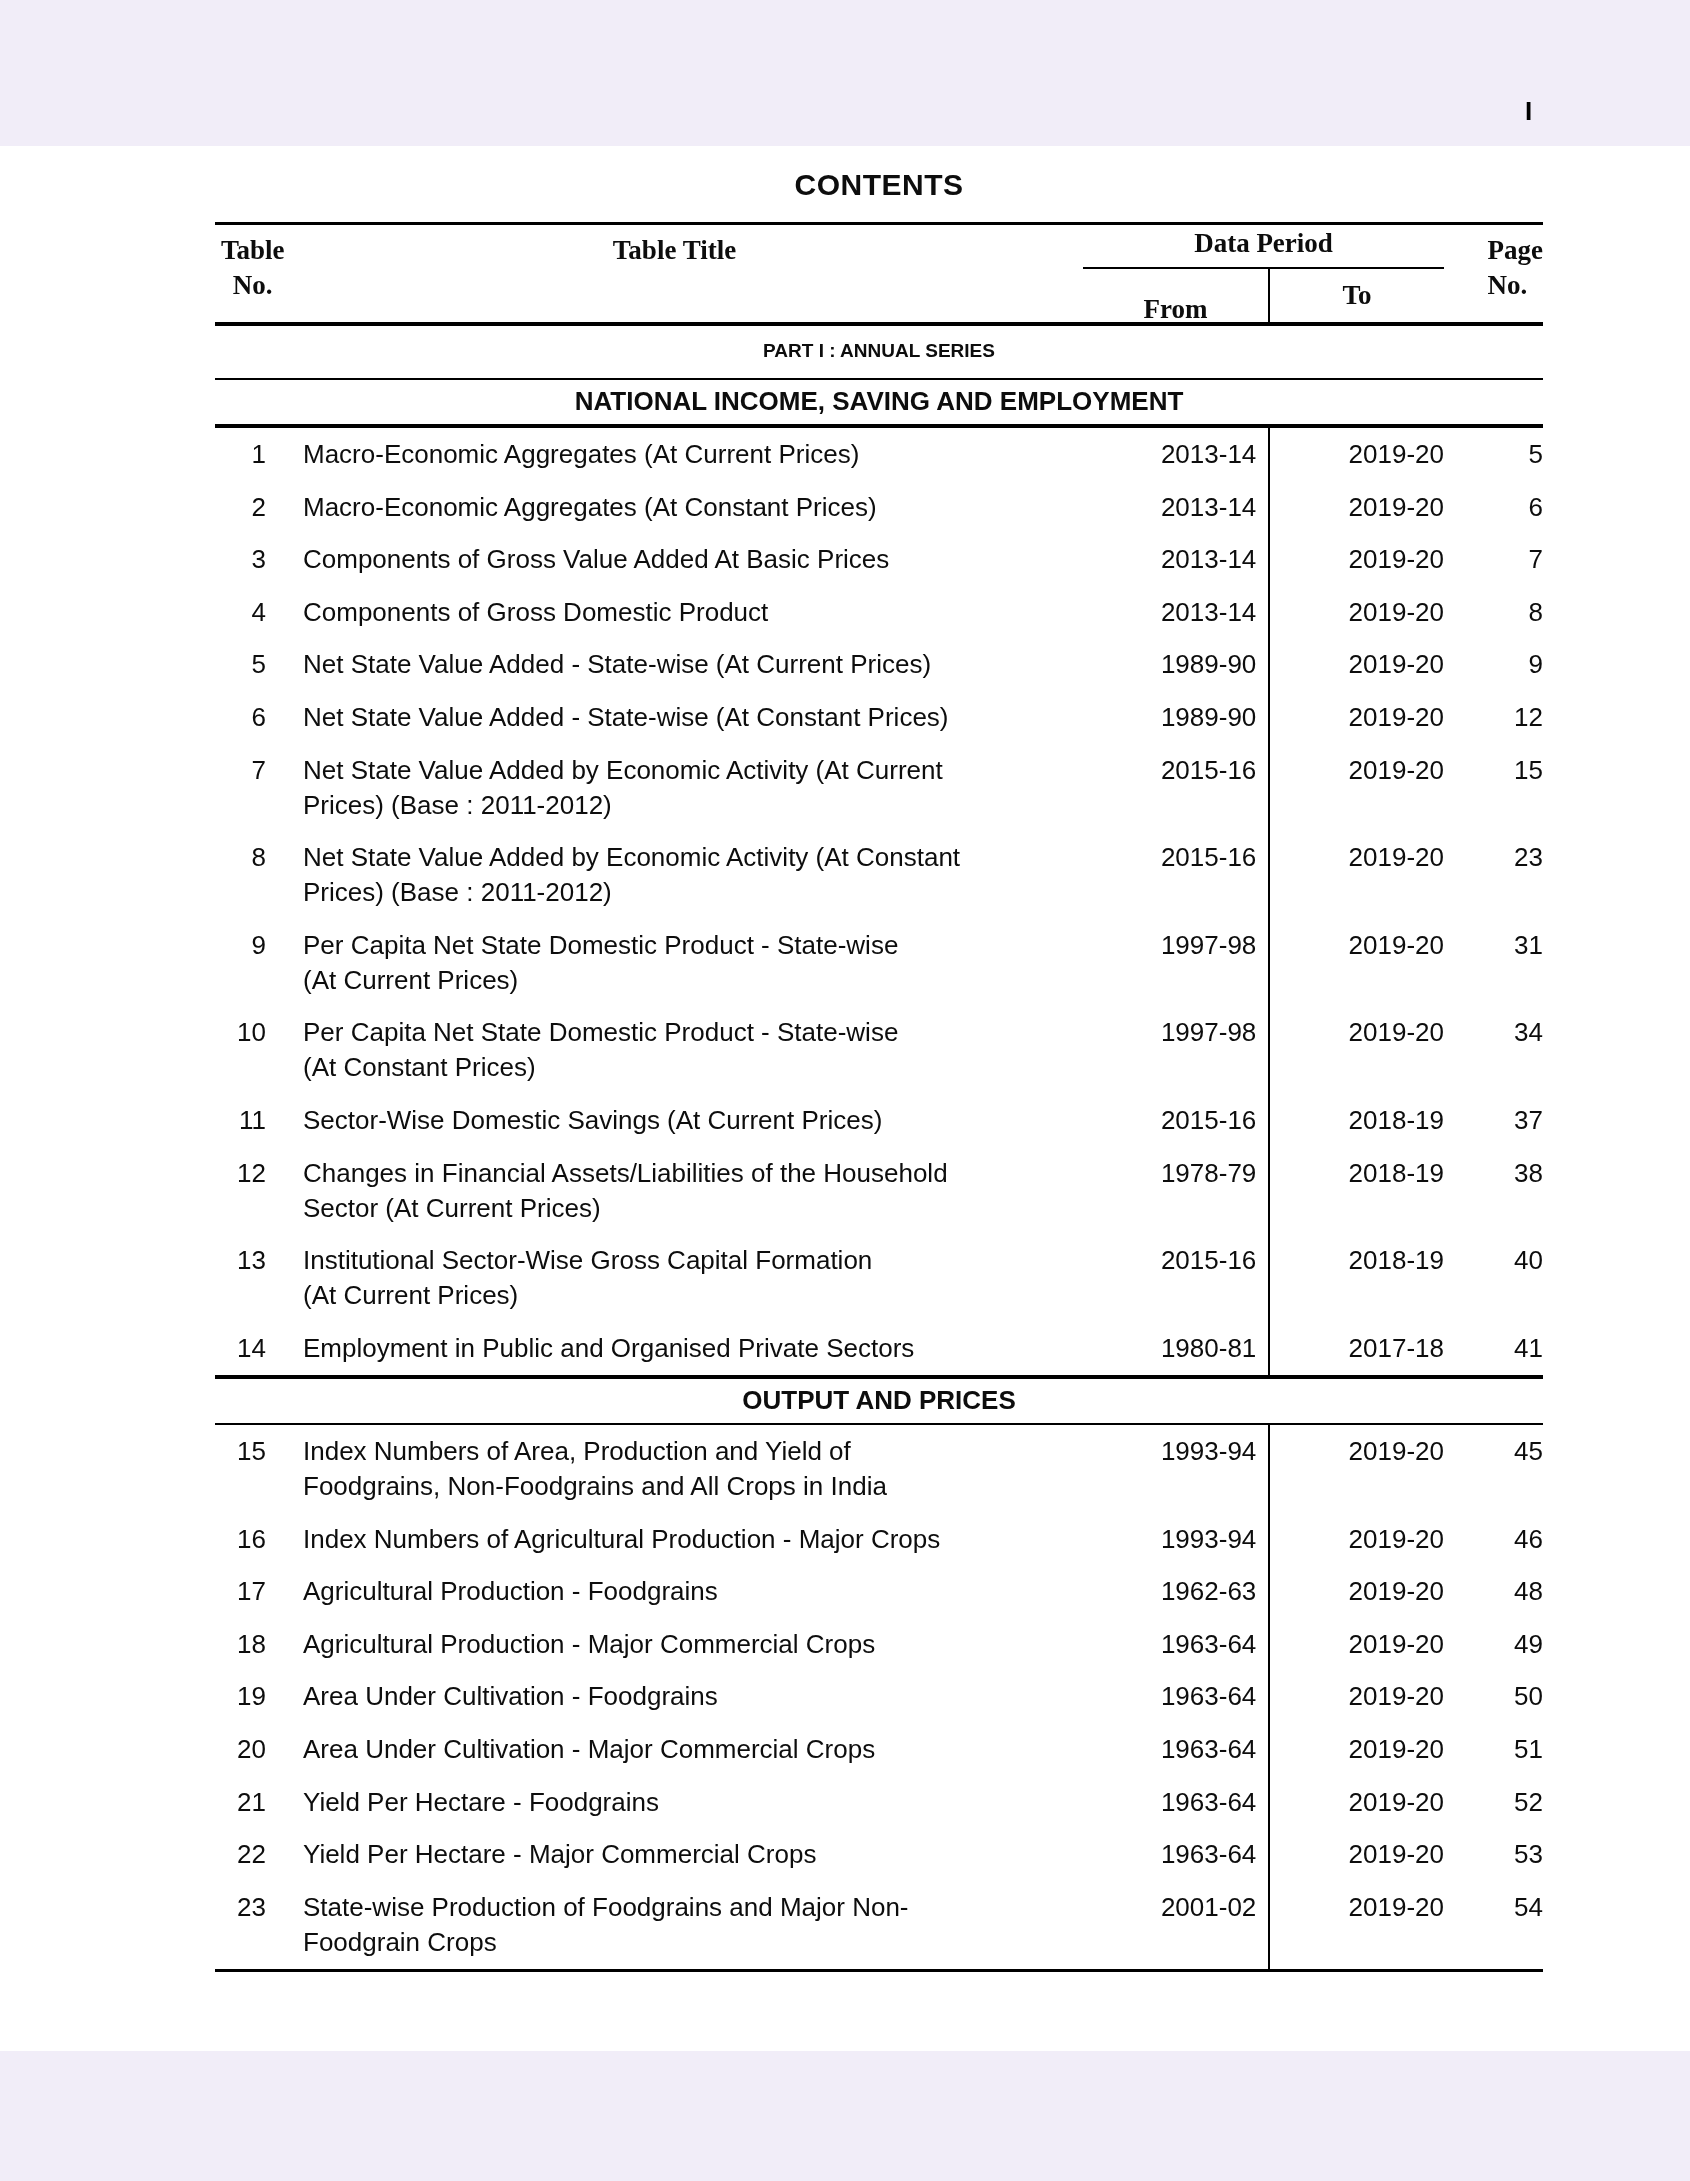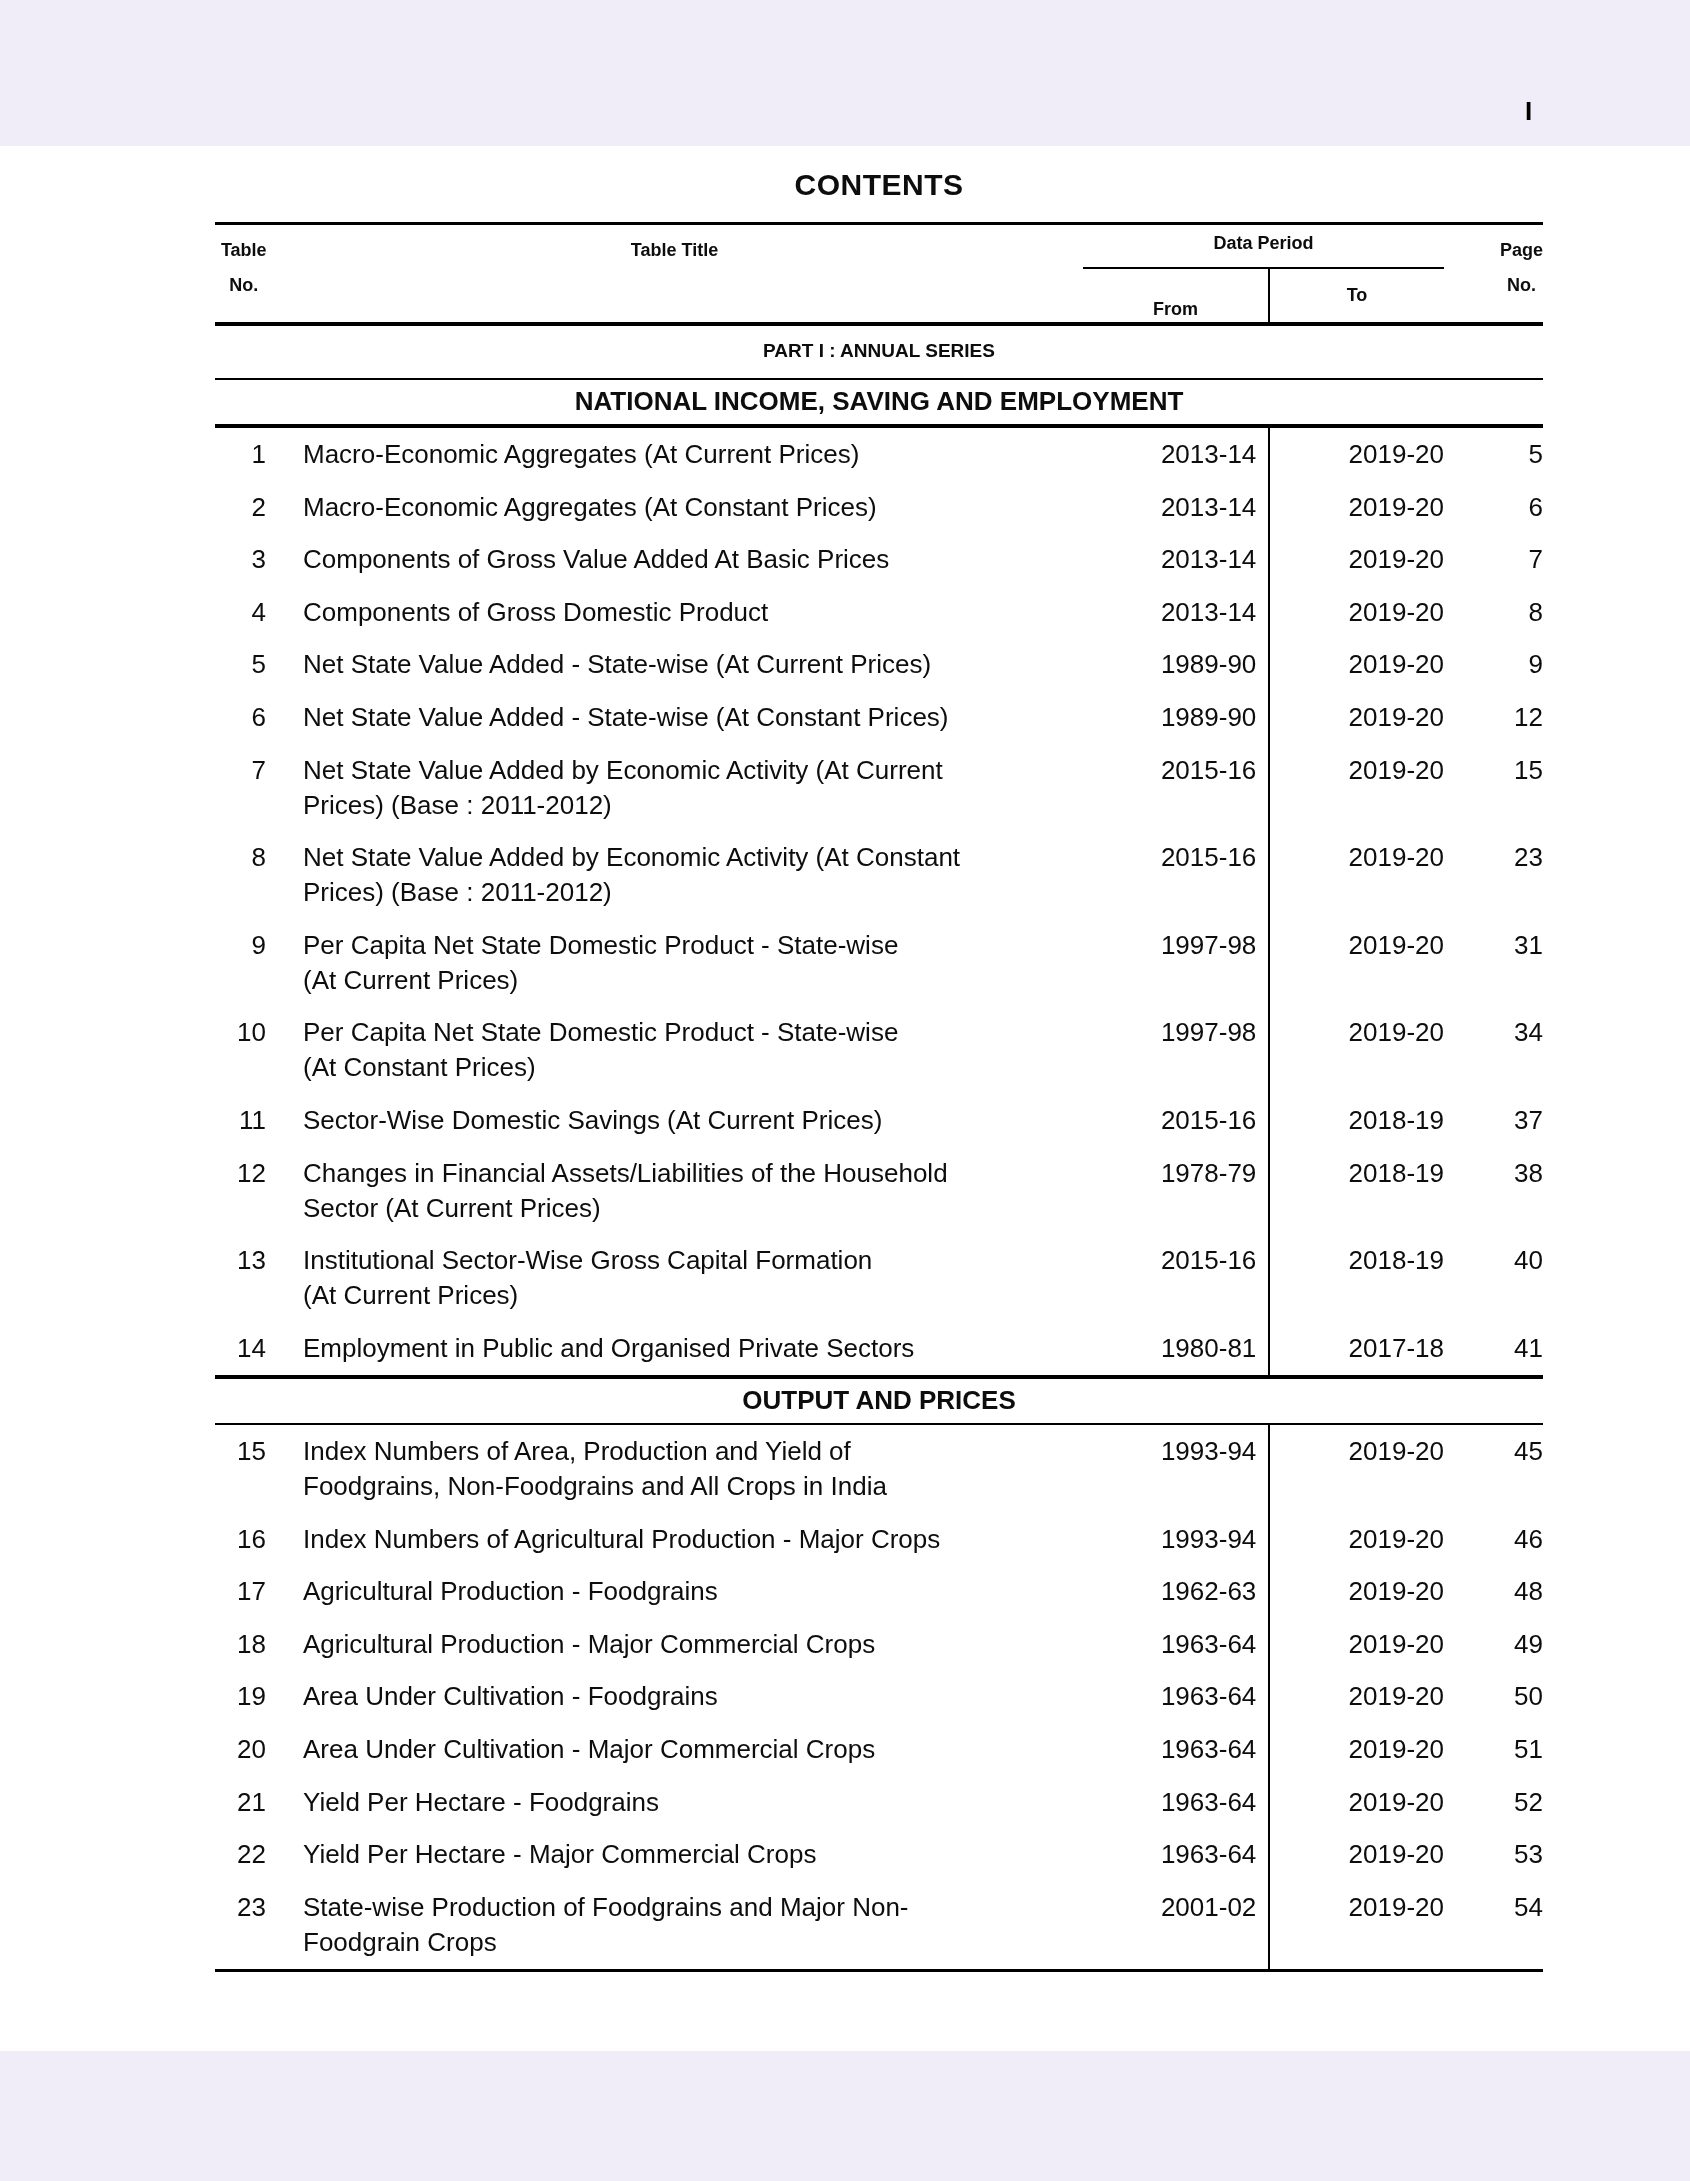--- a/index.html
+++ b/index.html
@@ -24,31 +24,31 @@
     margin-top:22px; letter-spacing:0.5px;
   }
   .toc { margin-top:19.5px; border-top:3.9px solid #000; border-bottom:3.9px solid #000; }
 
   
   .thead {
     display:grid;
     grid-template-columns:51px 1fr 185px 176px 99px;
     grid-template-rows:44px 53px;
     border-bottom:4.9px solid #000;
-    font-weight:700; font-size:18px; line-height:35px;
+    font-weight:700; font-size:27px; line-height:35px;font-family:Liberation Serif, serif;
   }
   .th-tableno  { grid-column:1 / 3; grid-row:1 / 3; padding-top:8.8px; }
   .th-tableno span { display:inline-block; margin-left:5.9px; text-align:center; white-space:pre-line; }
   .th-title    { grid-column:2; grid-row:1; text-align:center; padding-top:8.8px; }
   .th-dataperiod {
     grid-column:3 / 5; grid-row:1; text-align:center; padding-top:1px;
     border-bottom:2.9px solid #000;
   }
   .th-pageno   { grid-column:5; grid-row:1 / 3; text-align:right; padding-top:8.8px; }
-  .th-pageno span { display:inline-block; text-align:center; white-space:pre-line; }
+  .th-pageno span { display:inline-block; text-align:left; white-space:pre-line; }
   .th-from { grid-column:3; grid-row:2; text-align:center; padding-top:23px; }
   .th-to   { grid-column:4; grid-row:2; text-align:center; padding-top:9.8px; border-left:2.9px solid #000; }
 
   
   .part-title {
     text-align:center; font-size:19px; font-weight:700;
     padding:14.6px 0 15.6px; border-bottom:2.9px solid #000;
   }
 
   

